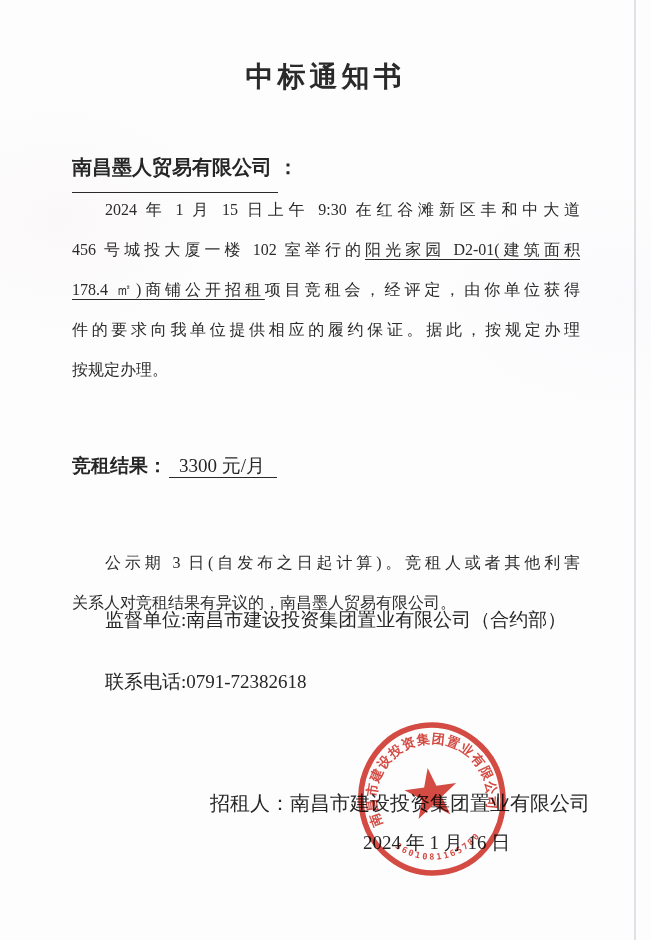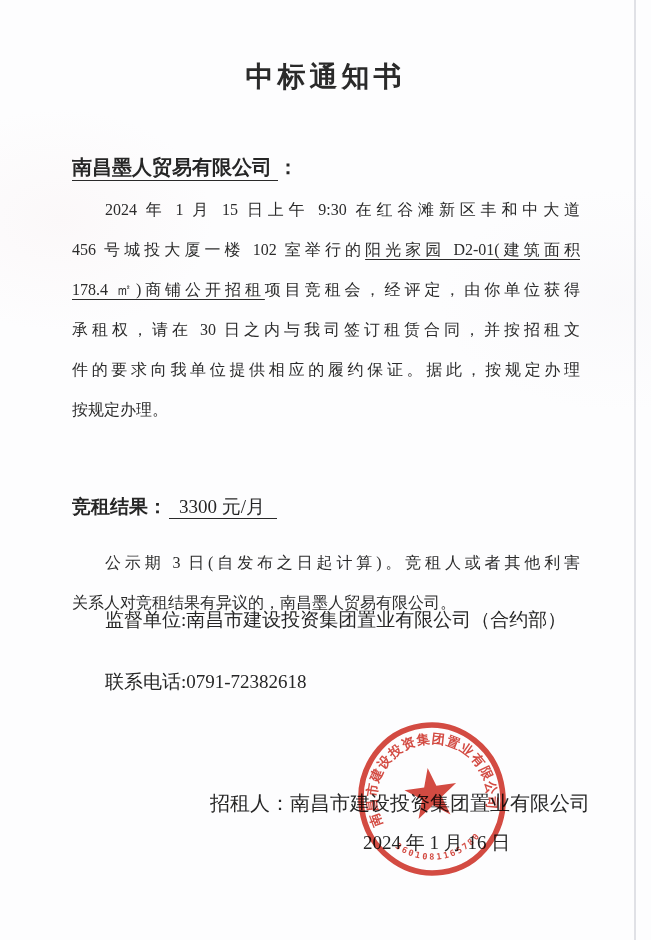--- a/index.html
+++ b/index.html
@@ -20,33 +20,33 @@
   }
   .title{
     position:absolute;left:0;top:58px;width:651px;
     text-align:center;font-size:28px;font-weight:700;letter-spacing:4px;
     color:#2a2a2a;margin:0;
   }
   .recipient{
     position:absolute;left:72px;top:152px;
     font-size:20px;font-weight:700;line-height:30px;white-space:nowrap;
   }
-  .recipient .name{border-bottom:1.6px solid #2a2a2a;padding-right:6px;padding-bottom:2px;text-align:center;}
+  .recipient .name{border-bottom:1.6px solid #2a2a2a;padding-right:6px;padding-bottom:14px;text-align:center;}
   .bodyblock{position:absolute;left:72px;width:508px;}
   .b1{top:190px;}
   .b2{top:543px;}
   .tline{
     font-size:16px;line-height:40px;height:40px;white-space:nowrap;
     color:#2b2b2b;
   }
   .tline.full{white-space:normal;text-align:justify;text-align-last:justify;}
   .tline.indent{text-indent:33px;}
   .useg{text-decoration:underline;text-underline-offset:4px;text-decoration-thickness:1.3px;}
   .result{
-    position:absolute;left:72px;top:487px;font-size:19px;line-height:40px;white-space:nowrap;
+    position:absolute;left:72px;top:446px;font-size:19px;line-height:40px;white-space:nowrap;
   }
   .result .label{font-weight:700;}
   .result .value{
     border-bottom:1.6px solid #2a2a2a;padding:0 12px 1px 10px;margin-left:2px;
   }
   .supervisor,.phone{
     position:absolute;left:105px;font-size:19px;line-height:40px;white-space:nowrap;
   }
   .supervisor{top:600px;}
   .phone{top:662px;}
@@ -73,21 +73,20 @@
   <h1 class="title">中标通知书</h1>
 
   <div class="recipient">
     <span class="name">南昌墨人贸易有限公司</span><span>：</span>
   </div>
 
   <div class="bodyblock b1">
       <div class="tline full indent"><span class="">2024 年 1 月 15 日上午 9:30 在红谷滩新区丰和中大道</span></div>
       <div class="tline full"><span class="">456 号城投大厦一楼 102 室举行的</span><span class="useg">阳光家园 D2-01(建筑面积</span></div>
       <div class="tline full"><span class="useg">178.4 ㎡)商铺公开招租</span><span class="">项目竞租会，经评定，由你单位获得</span></div>
-      <div class="tline full"><span class="">承租权，请在 30 日之内与我司签订租赁合同，并按招租文</span></div>
       <div class="tline full"><span class="">件的要求向我单位提供相应的履约保证。据此，按规定办理</span></div>
       <div class="tline"><span class="">按规定办理。</span></div>
     </div>
 
   <div class="result">
     <span class="label">竞租结果：</span><span class="value">3300 元/月</span>
   </div>
 
   <div class="bodyblock b2">
       <div class="tline full indent"><span class="">公示期 3 日(自发布之日起计算)。竞租人或者其他利害</span></div>

